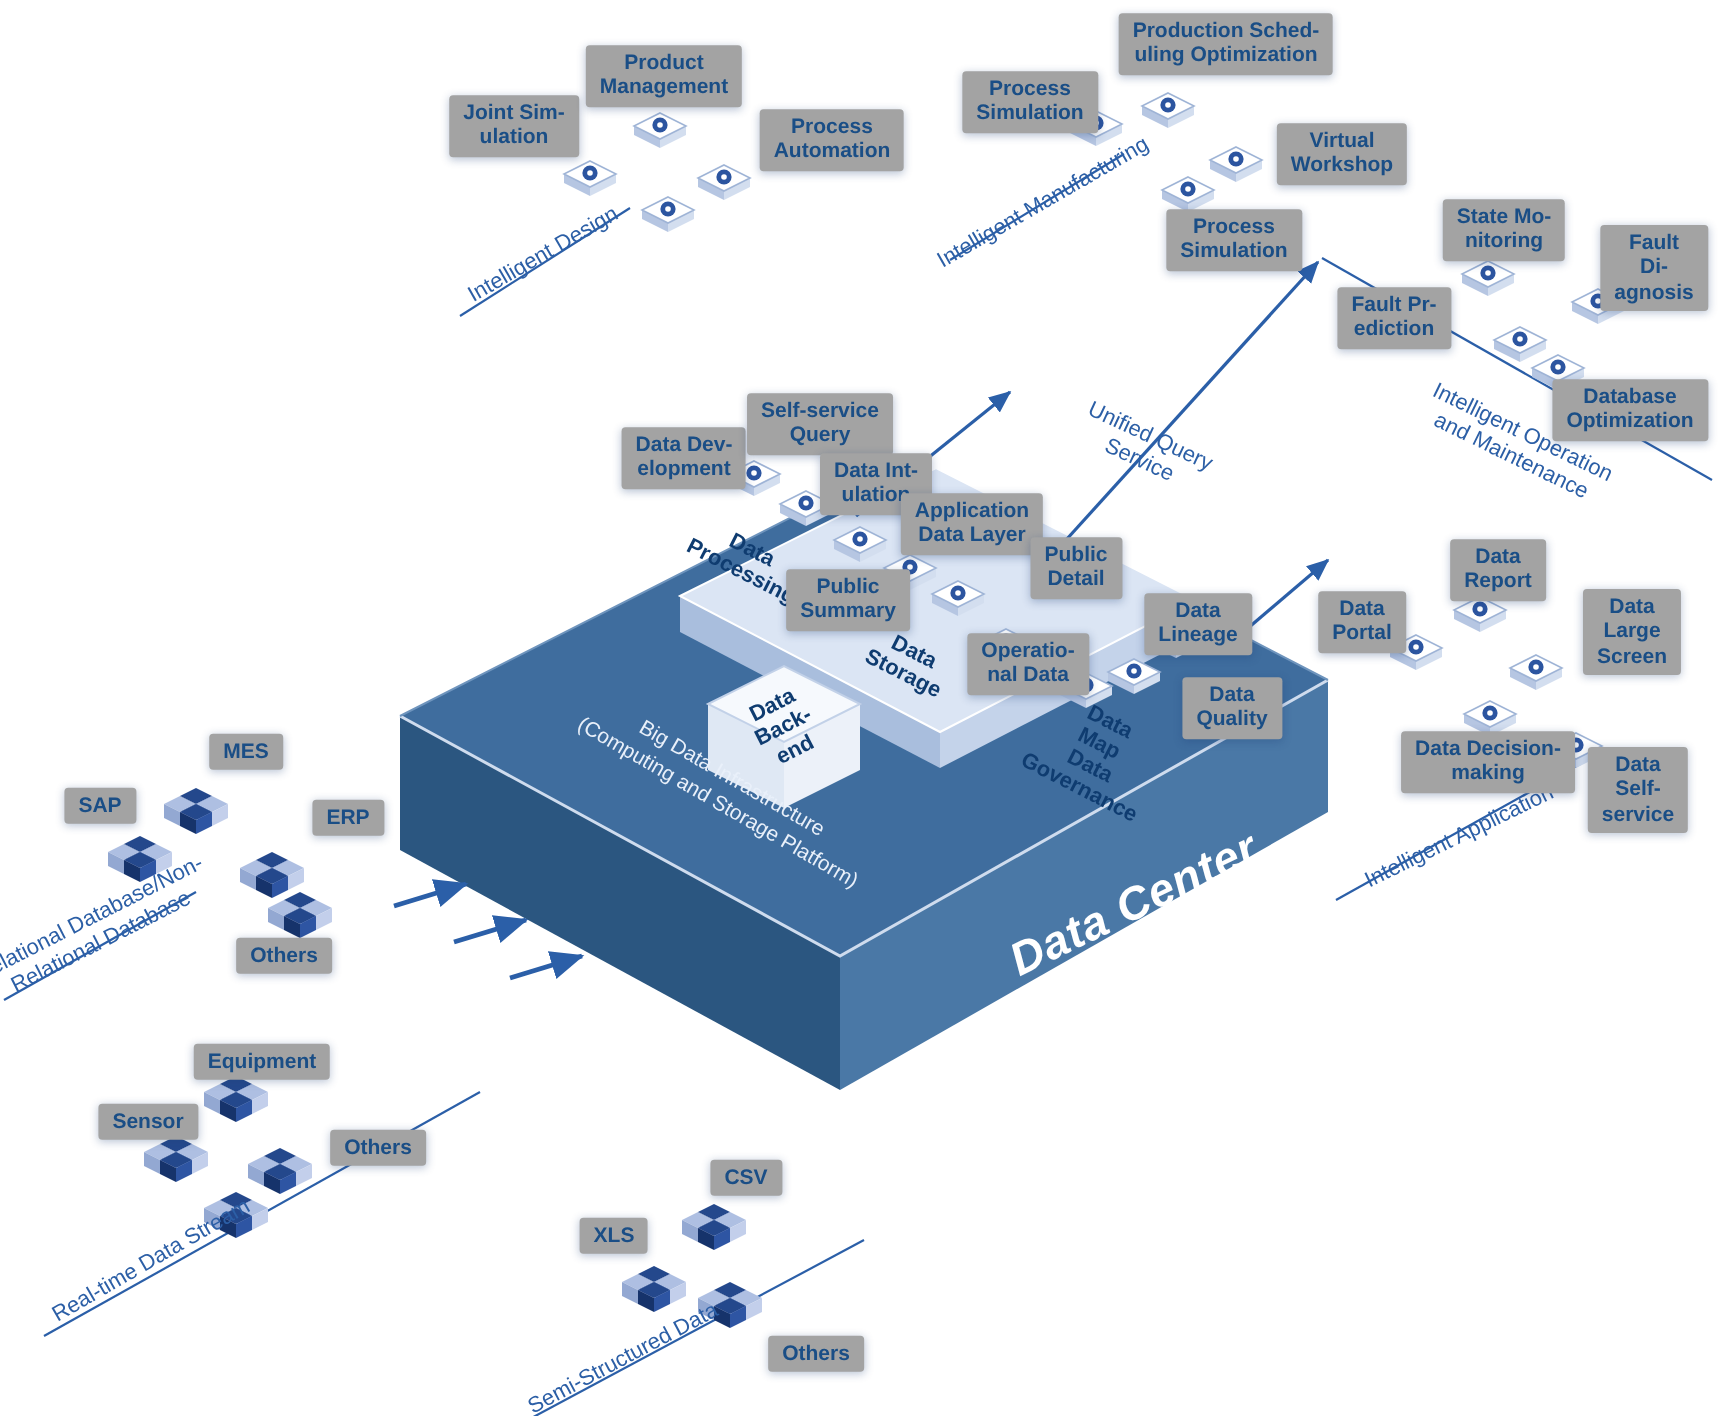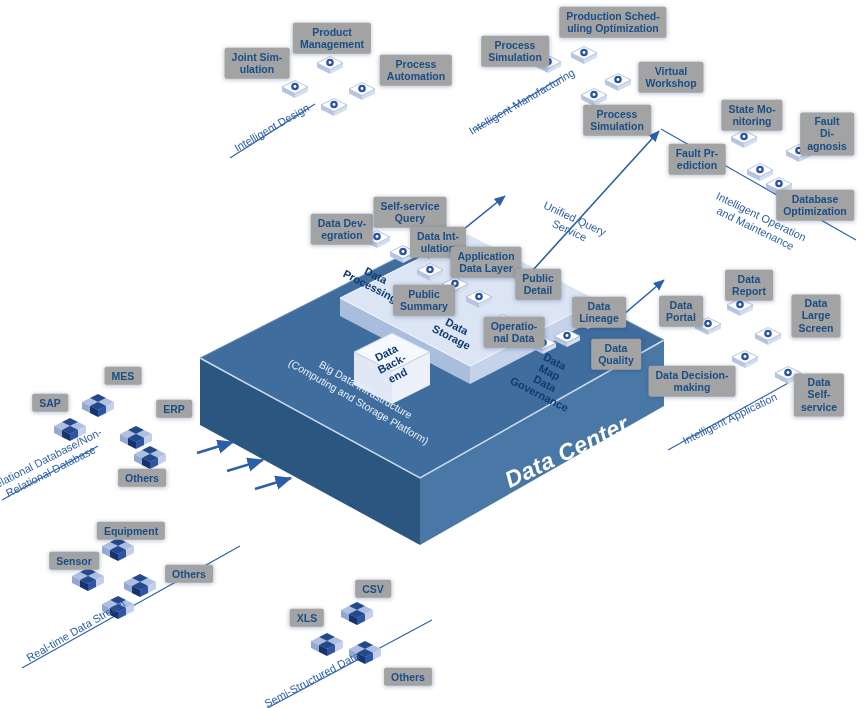--- a/index.html
+++ b/index.html
@@ -166,21 +166,21 @@
 Storage</div>
   <div class="ptext" style="left:542px;top:389px;transform:translate(-50%,-50%) rotate(27deg)">Data
 Governance</div>
   <div class="ptext" style="left:552px;top:367px;transform:translate(-50%,-50%) rotate(27deg)">Data
 Map</div>
   <div class="ptext" style="left:392px;top:364px;transform:translate(-50%,-50%) rotate(-27deg)">Data
 Back-
 end</div>
 
   <div class="chip" style="left:342px;top:229px">Data Dev-
-egration</div>
+elopment</div>
   <div class="chip" style="left:410px;top:212px">Self-service
 Query</div>
   <div class="chip" style="left:438px;top:242px">Data Int-
 ulation</div>
   <div class="chip" style="left:486px;top:262px">Application
 Data Layer</div>
   <div class="chip" style="left:538px;top:284px">Public
 Detail</div>
   <div class="chip" style="left:424px;top:300px">Public
 Summary</div>
@@ -219,21 +219,21 @@
 Optimization</div>
   <div class="caption" style="left:758px;top:223px;transform:translate(-50%,-50%) rotate(26deg)">Intelligent Operation
 and Maintenance</div>
 
   <div class="chip" style="left:749px;top:285px">Data
 Report</div>
   <div class="chip" style="left:681px;top:311px">Data
 Portal</div>
   <div class="chip" style="left:816px;top:316px">Data Large
 Screen</div>
-  <div class="chip" style="left:692px;top:381px">Data Decision-
+  <div class="chip" style="left:744px;top:381px">Data Decision-
 making</div>
   <div class="chip" style="left:819px;top:395px">Data Self-
 service</div>
   <div class="caption" style="left:730px;top:419px;transform:translate(-50%,-50%) rotate(-26deg)">Intelligent Application</div>
 
   <div class="caption" style="left:572px;top:225px;transform:translate(-50%,-50%) rotate(25deg)">Unified Query
 Service</div>
 
   <div class="chip" style="left:123px;top:376px">MES</div>
   <div class="chip" style="left:50px;top:403px">SAP</div>

